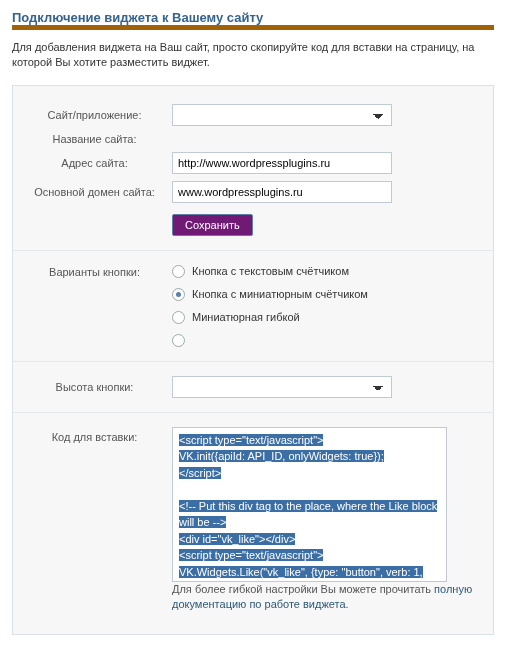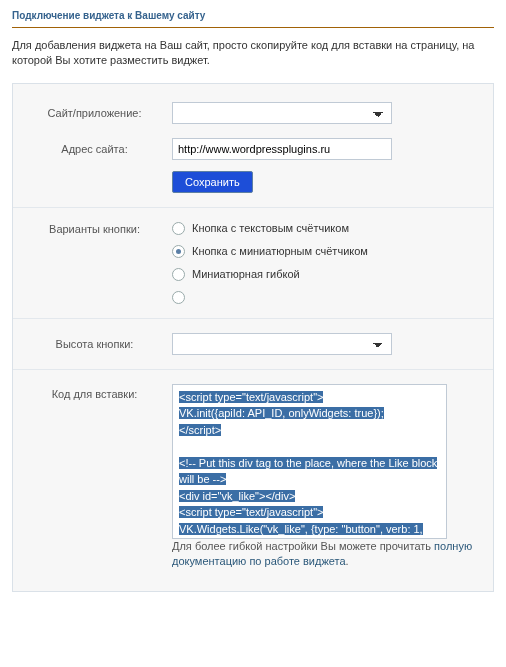--- a/index.html
+++ b/index.html
@@ -1,26 +1,26 @@
 <!DOCTYPE html>
 <html><head>
 <meta charset="utf-8">
 <style>
 * { box-sizing: border-box; margin: 0; padding: 0; }
 body { font-family: Tahoma, Arial, sans-serif; font-size: 11px; color: #333; background: #fff; width: 506px; }
 .page { padding: 10px 12px; }
-.title { color: #36638e; font-size: 10px; font-weight: bold; padding-bottom: 6px; border-bottom: 1px solid #a16207; margin-bottom: 10px; }
+.title { color: #36638e; font-size: 13px; font-weight: bold; border-bottom: 5px solid #a16207; margin-bottom: 10px; }
 .intro { color: #333; line-height: 1.4; margin-bottom: 14px; }
 .panel { border: 1px solid #dae1e8; background: #f7f7f7; padding: 18px 14px 14px 14px; }
 .row { display: flex; align-items: center; margin-bottom: 7px; }
 .lbl { width: 145px; text-align: center; padding-right: 10px; color: #555; }
 .ctl { flex: 1; }
 select, input[type=text] { width: 220px; border: 1px solid #c0cad5; background: #fff; font-family: inherit; font-size: 11px; padding: 9px 5px; height: 22px; }
 select { appearance: none; background-image: linear-gradient(45deg, transparent 50%, #333 50%), linear-gradient(135deg, #333 50%, transparent 50%); background-position: calc(100% - 13px) 9px, calc(100% - 8px) 9px; background-size: 5px 5px, 5px 5px; background-repeat: no-repeat; padding-right: 22px; }
-.btn-save { display: inline-block; background: #1d4ed8; border: 1px solid #5e80a3; color: #fff; font-family: inherit; font-size: 11px; padding: 4px 12px; cursor: pointer; border-radius: 2px; margin-top: 4px; }
+.btn-save { display: inline-block; background: #701a75; border: 1px solid #5e80a3; color: #fff; font-family: inherit; font-size: 11px; padding: 4px 12px; cursor: pointer; border-radius: 2px; margin-top: 4px; }
 .divider { border-top: 1px solid #e3e8ed; margin: 14px -14px 14px -14px; }
 .radio-group { display: flex; flex-direction: column; gap: 10px; }
 .radio-item { display: flex; align-items: center; gap: 7px; color: #333; }
 .radio { width: 13px; height: 13px; border: 1px solid #9aa; border-radius: 50%; background: #fff; display: inline-flex; align-items: center; justify-content: center; }
 .radio.checked::after { content: ""; width: 5px; height: 5px; border-radius: 50%; background: #5b7fa6; }
 .code-box { width: 275px; height: 155px; border: 1px solid #c0cad5; background: #fff; font-family: Tahoma, Arial, sans-serif; font-size: 11px; padding: 4px 6px; overflow-y: scroll; position: relative; line-height: 1.5; }
 .code-box span { background: #3b6ea5; color: #fff; }
 .code-row { align-items: flex-start; }
 .code-row .lbl { padding-top: 4px; }
 .hint { color: #555; line-height: 1.4; margin-top: 0; }
@@ -38,29 +38,36 @@
     <div class="row">
       <div class="lbl">Сайт/приложение:</div>
       <div class="ctl">
         <select>
           <option>Подключить новый сайт</option>
         </select>
       </div>
     </div>
 
     <div class="row">
+      <div class="lbl">Название сайта:</div>
     </div>
 
     <div class="row">
       <div class="lbl">Адрес сайта:</div>
       <div class="ctl">
         <input type="text" value="http://www.wordpressplugins.ru" style="">
       </div>
     </div>
 
+    <div class="row">
+      <div class="lbl">Основной домен сайта:</div>
+      <div class="ctl">
+        <input type="text" value="www.wordpressplugins.ru" style="">
+      </div>
+    </div>
 
     <div class="row">
       <div class="lbl"></div>
       <div class="ctl">
         <button class="btn-save">Сохранить</button>
       </div>
     </div>
 
     <div class="divider"></div>
 

